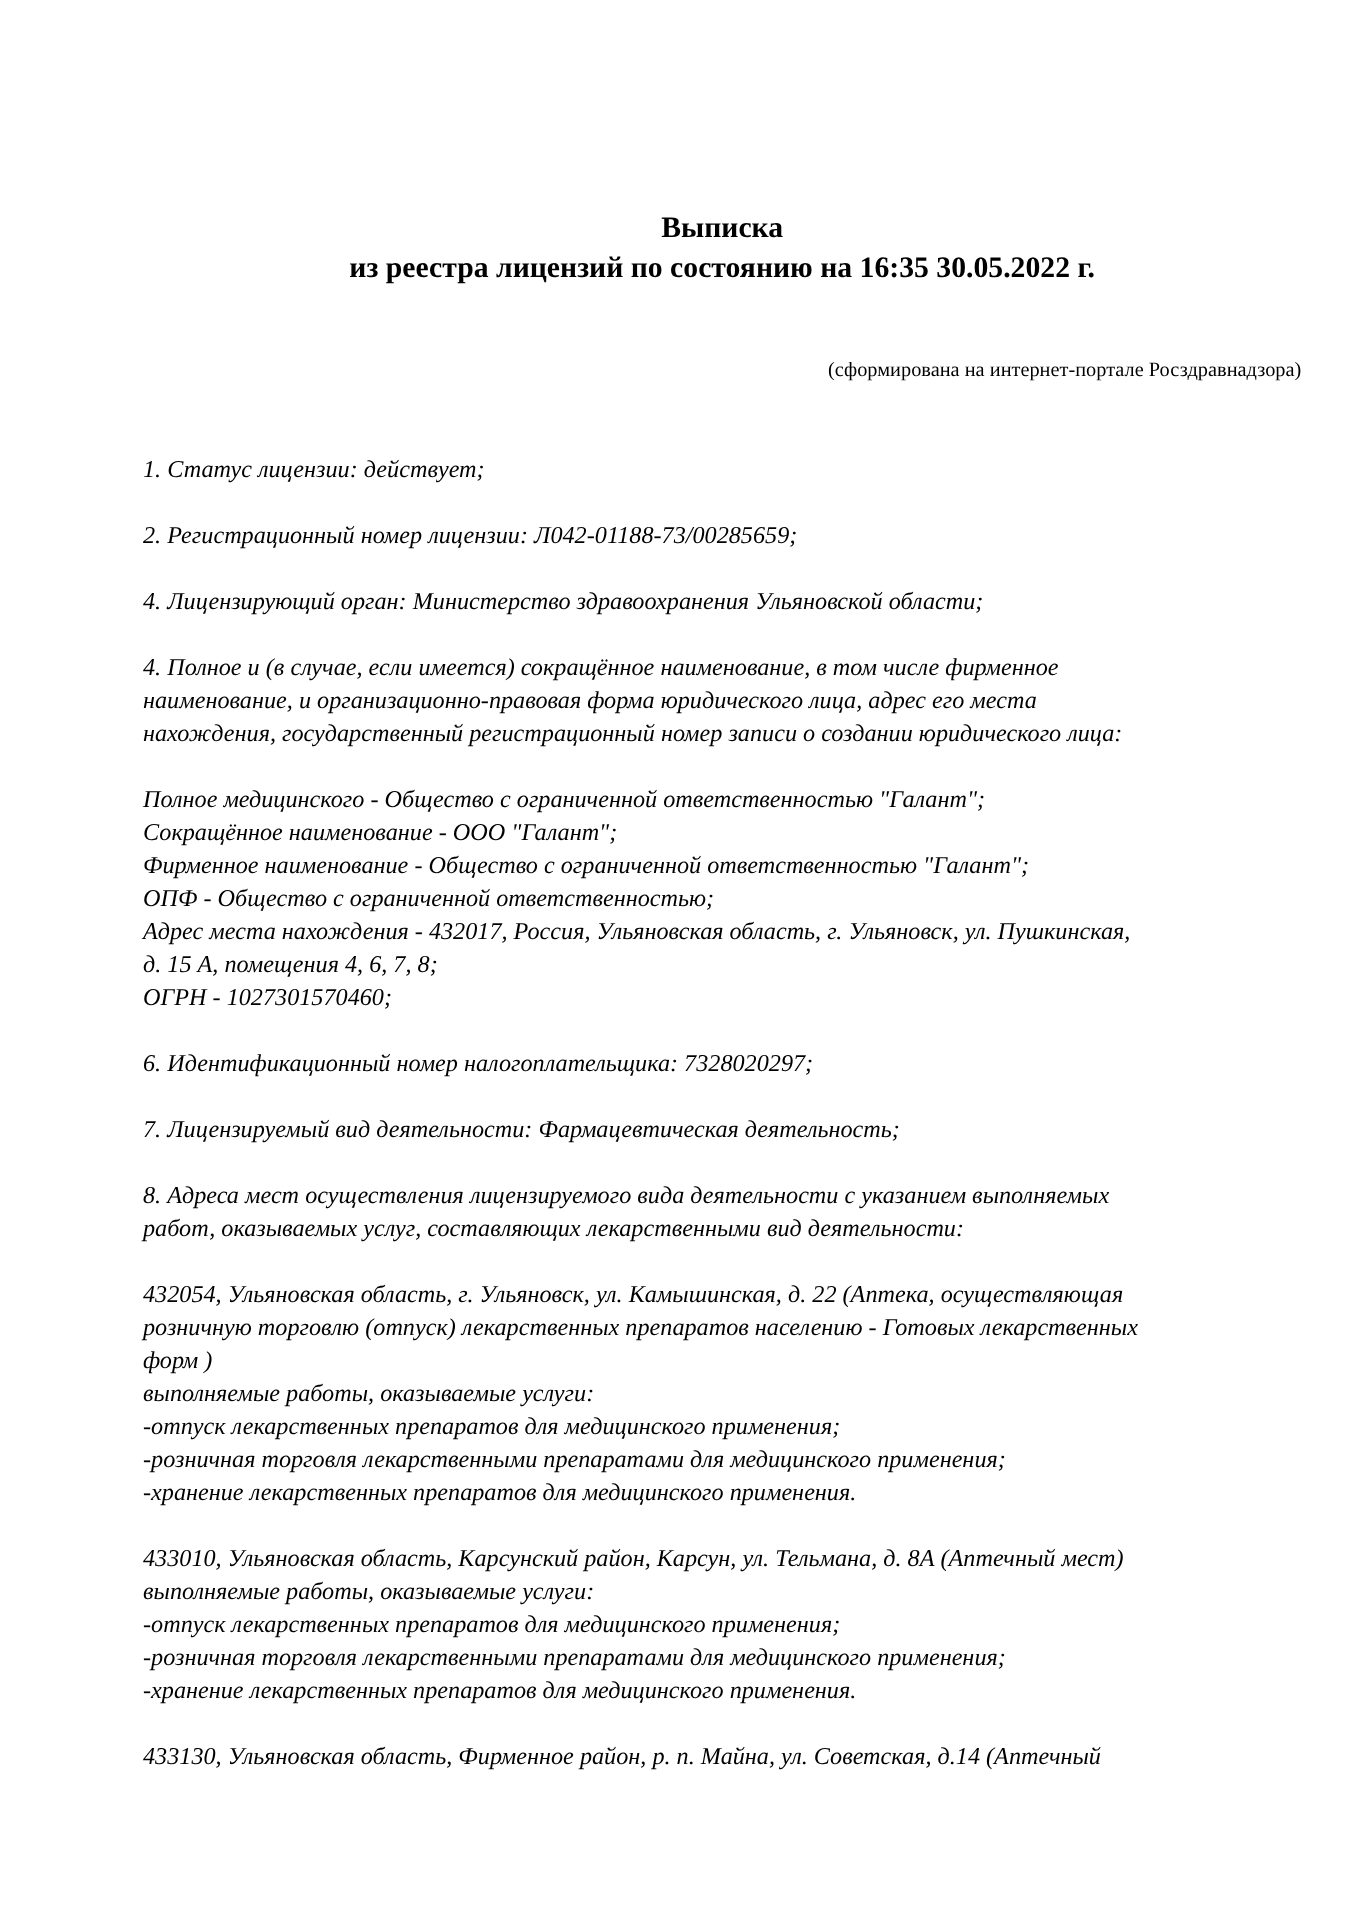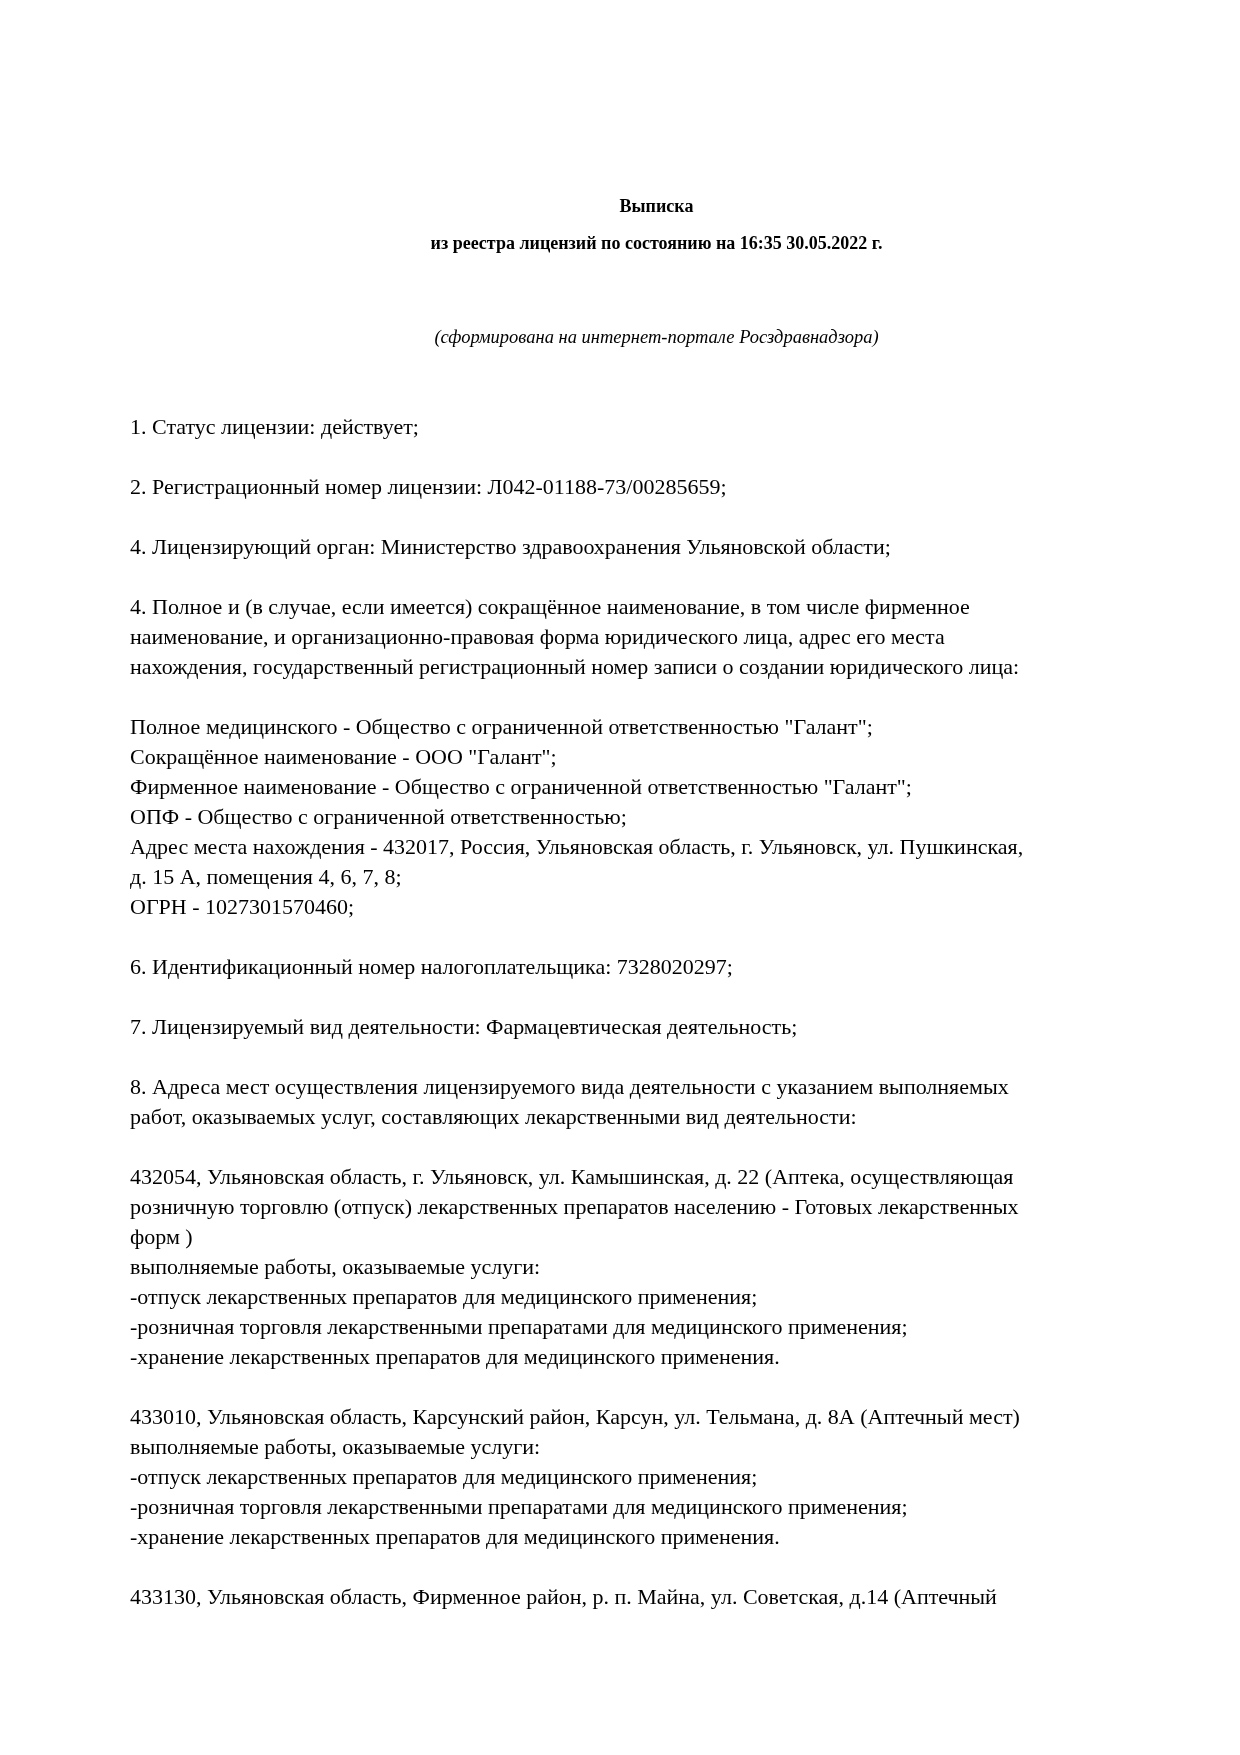--- a/index.html
+++ b/index.html
@@ -16,36 +16,36 @@
     color: #000000;
     font-family: "Liberation Serif", "DejaVu Serif", serif;
     font-size: 22px;
     line-height: 30px;
     padding: 188px 57px 30px 130px;
     overflow: hidden;
   }
   .doc-title {
     text-align: center;
     font-weight: 700;
-    font-size: 18px;
+    font-size: 27px;
     line-height: 37px;
     margin: 0;
   }
   .doc-subtitle {
-    text-align: center;
+    text-align: right;
     font-size: 18.5px;
     line-height: 26px;
     margin: 62px 0 0 0;
-    font-style: italic;
   }
   .doc-body {
     margin-top: 62px;
   }
   .para {
     margin: 0 0 30px 0;
+    font-style: italic;
   }
   .line {
     display: block;
     white-space: pre-wrap;
   }
 </style>
 </head>
 <body>
 
 <div class="page">

